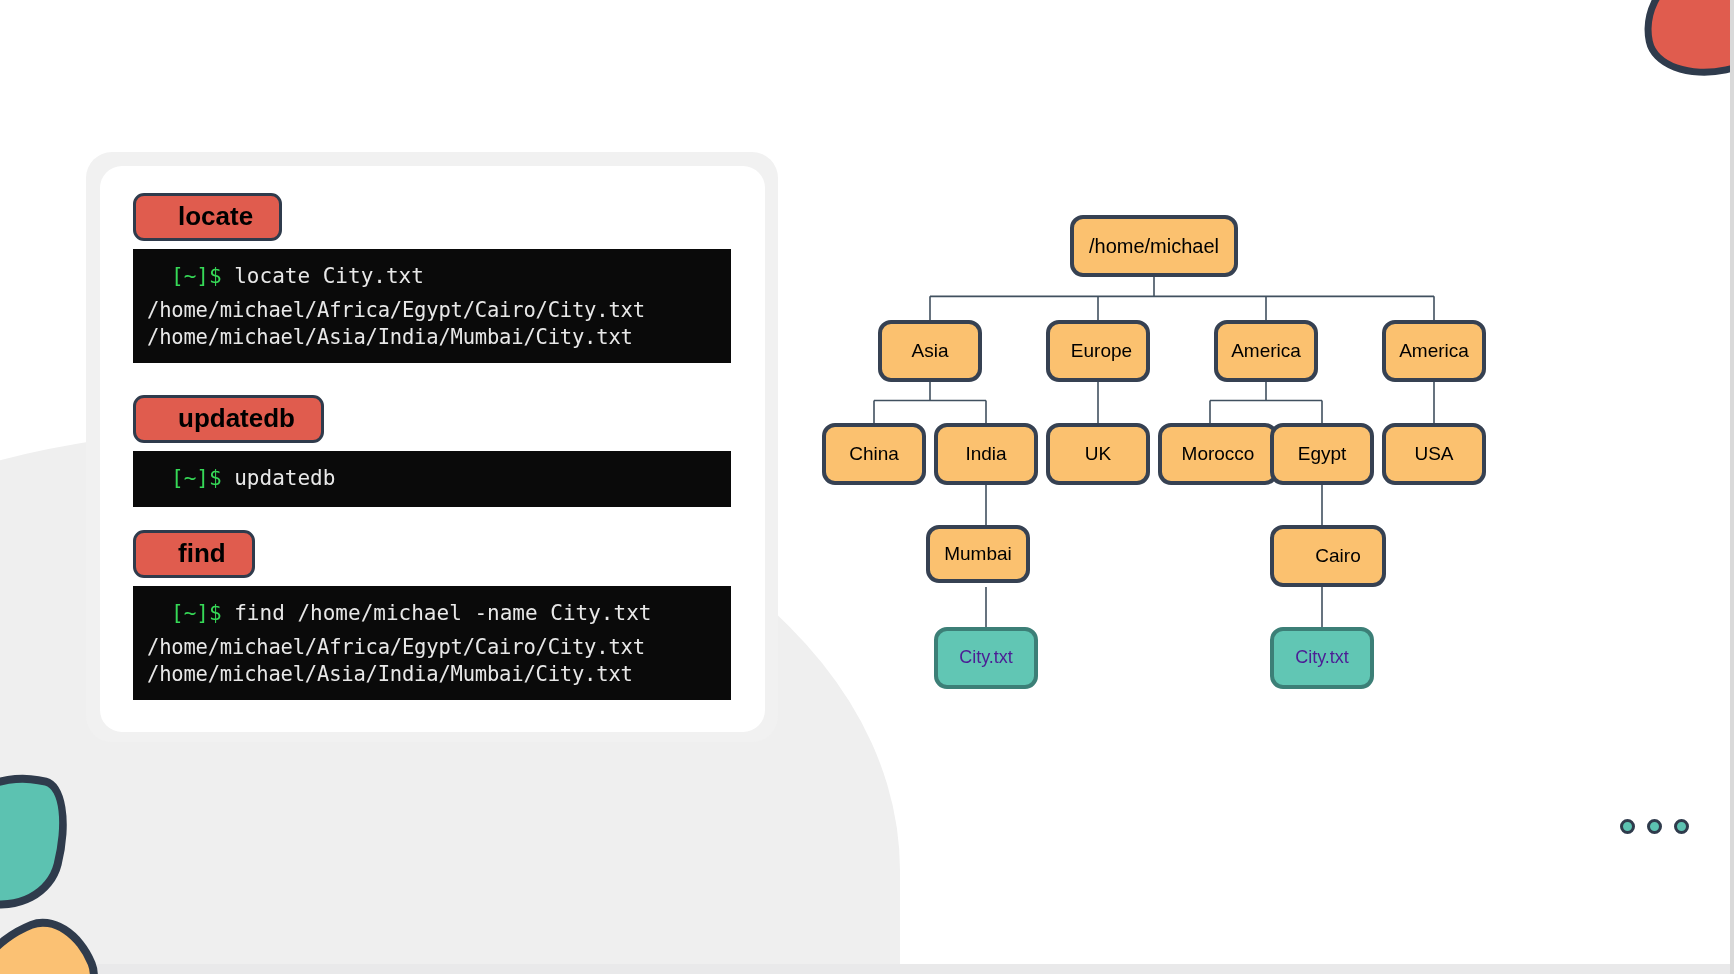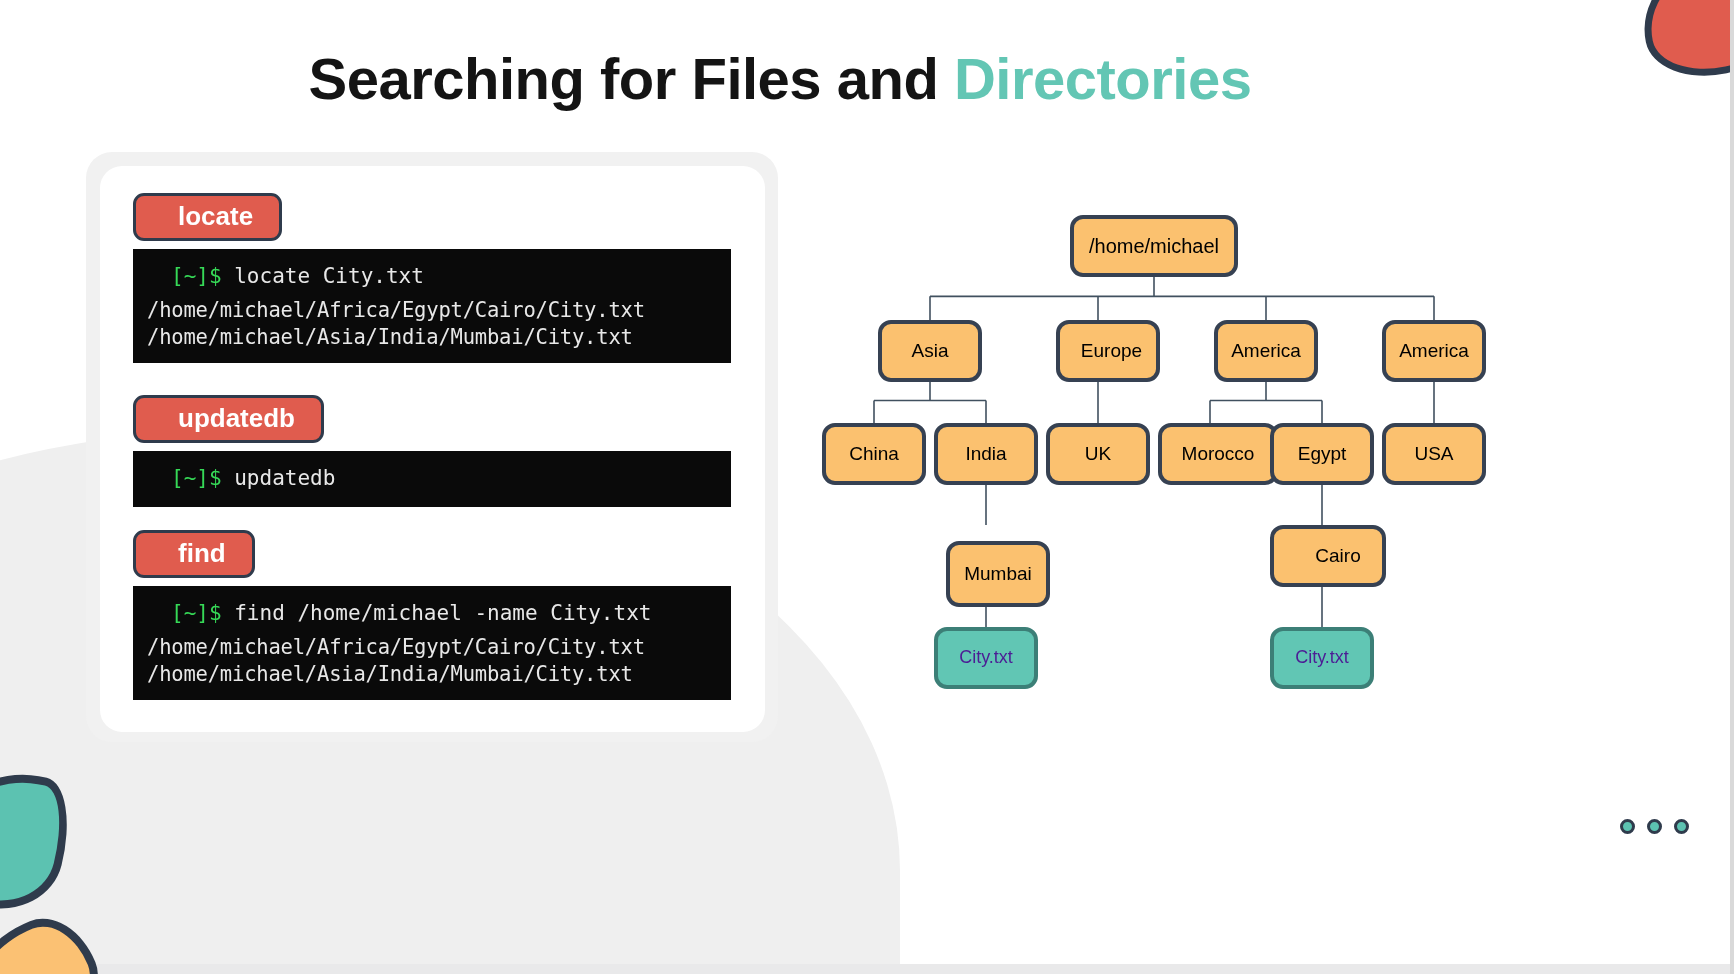--- a/index.html
+++ b/index.html
@@ -107,21 +107,21 @@
   .cmd-group { position: absolute; left: 33px; }
   .group-1 { top: 27px; }
   .group-2 { top: 229px; }
   .group-3 { top: 364px; }
 
   .pill {
     display: inline-block;
     background: #e05c4e;
     border: 3px solid #2f3b4c;
     border-radius: 11px;
-    color: #ffffff;
+    color: #000000;
     font-size: 26px;
     font-weight: bold;
     padding: 7px 26px 9px 42px;
     line-height: 1;
     min-width: 118px;
     text-align: center;
   }
   .pill.wide { min-width: 160px; }
 
   .term {
@@ -200,23 +200,20 @@
 
 <div id="slide">
 
   <div class="bg-grey-blob"></div>
   <div class="bg-grey-strip"></div>
 
   <div class="deco deco-red-top"></div>
   <div class="deco deco-teal-leaf"></div>
   <div class="deco deco-orange-leaf"></div>
 
-  <div class="title">
-    <span>Searching for Files and </span><span class="accent">Directories</span>
-  </div>
 
   <div class="card-shadow"></div>
   <div class="card" id="card">
       <div class="cmd-group group-1"><div class="pill">locate</div><div class="term">
           <div class="term-line cmd"><span class="prompt">[~]$ </span><span>locate City.txt</span></div>
           <div class="term-gap"></div>
           <div class="term-line out">/home/michael/Africa/Egypt/Cairo/City.txt</div>
           <div class="term-line out">/home/michael/Asia/India/Mumbai/City.txt</div>
         </div></div>
       <div class="cmd-group group-2"><div class="pill wide">updatedb</div><div class="term">
@@ -252,21 +249,21 @@
         <path d="M 522 290 L 522 330" fill="none" stroke="#40505f" stroke-width="1.6"></path>
         <path d="M 186 392 L 186 432" fill="none" stroke="#40505f" stroke-width="1.6"></path>
         <path d="M 522 392 L 522 432" fill="none" stroke="#40505f" stroke-width="1.6"></path>
       </svg>
       <div class="node root" style="left: 270px; top: 20px; width: 168px; height: 62px;">
         <span>/home/michael</span>
       </div>
       <div class="node" style="left: 78px; top: 125px; width: 104px; height: 62px;">
         <span>Asia</span>
       </div>
-      <div class="node" style="left: 256px; top: 125px; width: 104px; height: 62px; padding-left: 7px;">
+      <div class="node" style="left: 246px; top: 125px; width: 104px; height: 62px; padding-left: 7px;">
         <span>Europe</span>
       </div>
       <div class="node" style="left: 414px; top: 125px; width: 104px; height: 62px;">
         <span>America</span>
       </div>
       <div class="node" style="left: 582px; top: 125px; width: 104px; height: 62px;">
         <span>America</span>
       </div>
       <div class="node" style="left: 22px; top: 228px; width: 104px; height: 62px;">
         <span>China</span>
@@ -279,21 +276,21 @@
       </div>
       <div class="node" style="left: 358px; top: 228px; width: 120px; height: 62px;">
         <span>Morocco</span>
       </div>
       <div class="node" style="left: 470px; top: 228px; width: 104px; height: 62px;">
         <span>Egypt</span>
       </div>
       <div class="node" style="left: 582px; top: 228px; width: 104px; height: 62px;">
         <span>USA</span>
       </div>
-      <div class="node" style="left: 146px; top: 330px; width: 104px; height: 66px; margin-top: 16px;">
+      <div class="node" style="left: 126px; top: 330px; width: 104px; height: 58px;">
         <span>Mumbai</span>
       </div>
       <div class="node" style="left: 470px; top: 330px; width: 116px; height: 62px; padding-left: 20px;">
         <span>Cairo</span>
       </div>
       <div class="node file" style="left: 134px; top: 432px; width: 104px; height: 62px;">
         <span>City.txt</span>
       </div>
       <div class="node file" style="left: 470px; top: 432px; width: 104px; height: 62px;">
         <span>City.txt</span>

